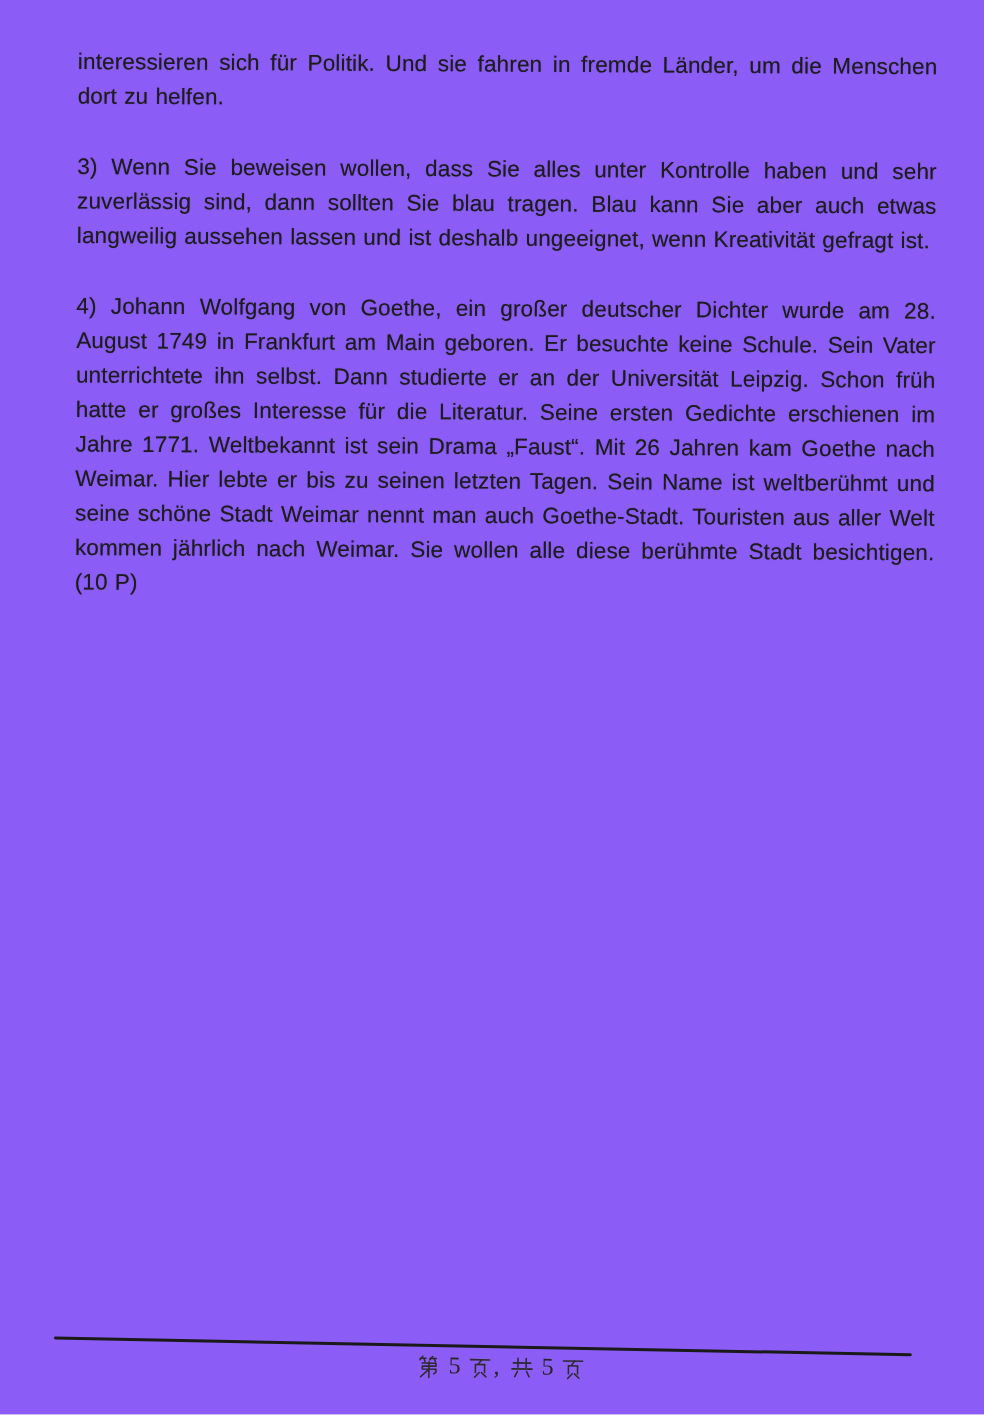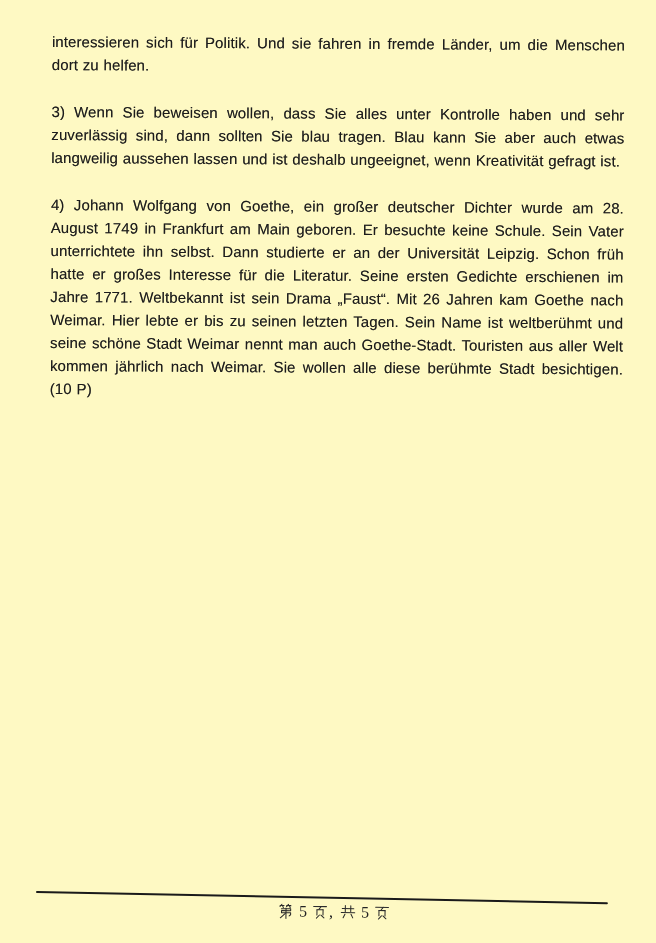--- a/index.html
+++ b/index.html
@@ -4,21 +4,21 @@
 <style>
   html, body {
     margin: 0;
     padding: 0;
     background: #ffffff;
   }
   .page {
     position: relative;
     width: 656px;
     height: 943px;
-    background: #fef9c3;
+    background: #8b5cf6;
     overflow: hidden;
     font-family: "Liberation Sans", sans-serif;
   }
   .content {
     position: absolute;
     left: 52px;
     top: 30px;
     width: 573px;
     transform: rotate(0.35deg);
     transform-origin: 0 0;

